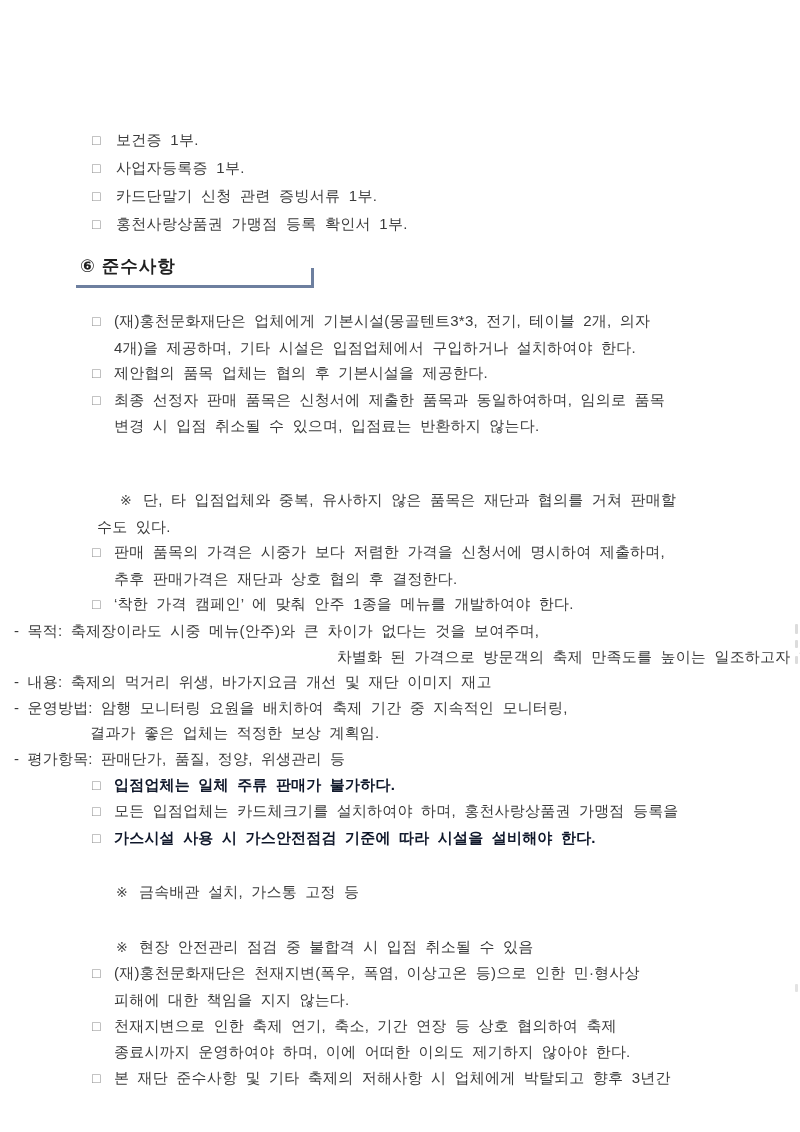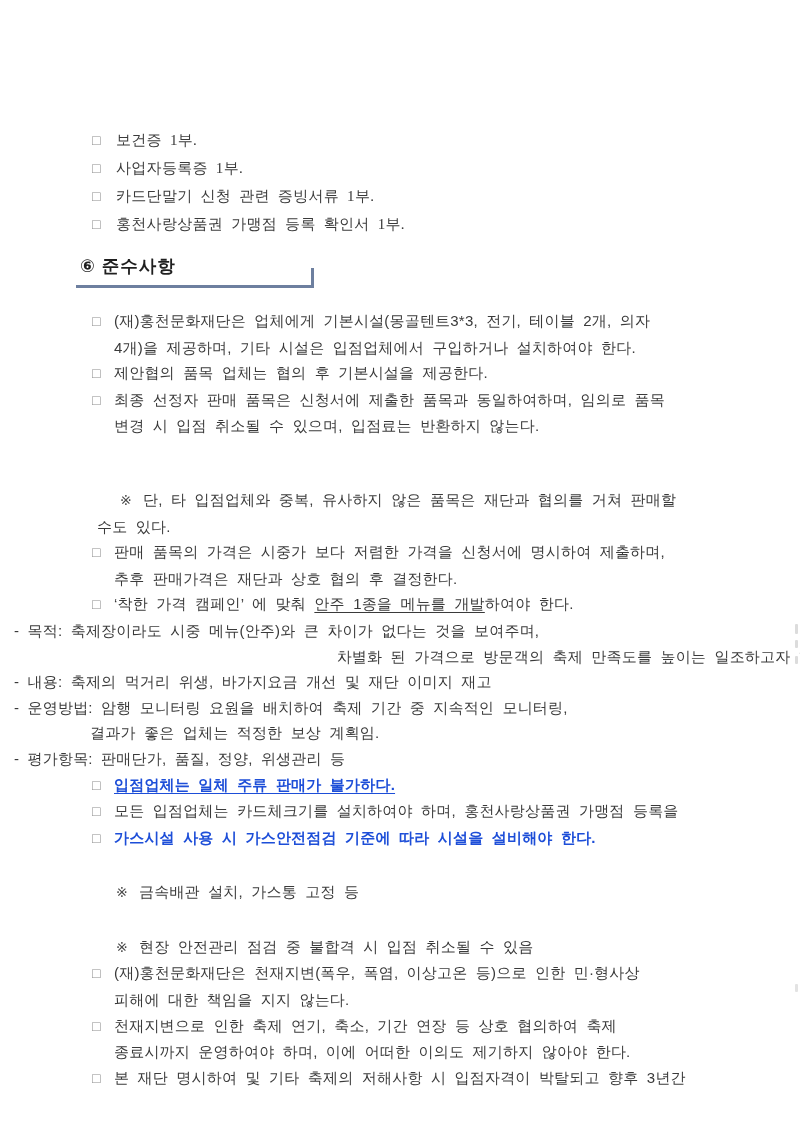--- a/index.html
+++ b/index.html
@@ -9,21 +9,21 @@
   }
   html,body{margin:0;padding:0;background:#ffffff;}
   body{
     width:800px;height:1132px;
     font-family:"Liberation Sans","DejaVu Sans",sans-serif;
     color:var(--text_color);
   }
   .page{position:relative;width:800px;height:1132px;overflow:hidden;background:#fff;}
 
   
-  .top-list{position:absolute;top:126px;left:0;width:692px;font-family:Liberation Serif, serif;}
+  .top-list{position:absolute;top:126px;left:0;width:692px;}
   .top-item{height:28px;line-height:28px;padding-left:92px;font-size:15px;word-spacing:4px;letter-spacing:.3px;white-space:nowrap;}
 
   
   .cb{display:inline-block;width:24px;color:var(--checkbox_color);font-size:14px;vertical-align:baseline;}
   .cb-s{display:inline-block;width:22px;color:var(--checkbox_color);font-size:14px;}
   .refmark{display:inline-block;width:23px;color:#4a4a4a;font-size:14px;}
 
   
   .section-header{
     position:absolute;top:252px;left:76px;width:234px;
@@ -40,22 +40,22 @@
   .body-lines{position:absolute;top:308px;left:14px;width:800px;}
   .ln{line-height:25.6px;font-size:15px;word-spacing:4px;letter-spacing:.2px;white-space:nowrap;}
   .i-l0{padding-left:78px;}
   .i-c0{padding-left:100px;}
   .i-note{padding-left:106px;margin-top:48px;}
   .i-cnote{padding-left:83px;}
   .i-dash{}
   .i-dc1{padding-left:150px;text-align:right;}
   .i-dc2{padding-left:76px;}
   .i-noteb{padding-left:102px;margin-top:28px;}
-  .bold{font-weight:bold;color:#1d4ed8;}
-  .u{text-decoration:underline;text-underline-offset:3px;text-decoration-thickness:1.2px;text-align:center;}
+  .bold{font-weight:bold;color:#0f172a;}
+  .u{text-underline-offset:3px;text-decoration-thickness:1.2px;text-align:center;}
 
   
   .artifacts span{position:absolute;right:2px;width:3px;background:#dcdcdc;border-radius:1px;}
   .artifacts .a1{top:624px;height:10px;}
   .artifacts .a2{top:640px;height:8px;}
   .artifacts .a3{top:656px;height:8px;}
   .artifacts .a4{top:984px;height:8px;background:#e3e3e3;}
 </style>
 </head>
 <body>
@@ -116,21 +116,21 @@
 
     <div class="ln i-noteb"><span class="refmark">※</span><span>금속배관 설치, 가스통 고정 등</span></div>
     <div class="ln i-noteb"><span class="refmark">※</span><span>현장 안전관리 점검 중 불합격 시 입점 취소될 수 있음</span></div>
 
     <div class="ln i-l0"><span class="cb-s">□</span><span>(재)홍천문화재단은 천재지변(폭우, 폭염, 이상고온 등)으로 인한 민·형사상</span></div>
     <div class="ln i-c0"><span>피해에 대한 책임을 지지 않는다.</span></div>
 
     <div class="ln i-l0"><span class="cb-s">□</span><span>천재지변으로 인한 축제 연기, 축소, 기간 연장 등 상호 협의하여 축제</span></div>
     <div class="ln i-c0"><span>종료시까지 운영하여야 하며, 이에 어떠한 이의도 제기하지 않아야 한다.</span></div>
 
-    <div class="ln i-l0"><span class="cb-s">□</span><span>본 재단 명시하여 및 기타 축제의 저해사항 시 입점자격이 박탈되고 향후 3년간</span></div>
+    <div class="ln i-l0"><span class="cb-s">□</span><span>본 재단 준수사항 및 기타 축제의 저해사항 시 업체에게 박탈되고 향후 3년간</span></div>
 
   </div>
 
   <div class="artifacts">
     <span class="a1"></span>
     <span class="a2"></span>
     <span class="a3"></span>
     <span class="a4"></span>
   </div>
 

